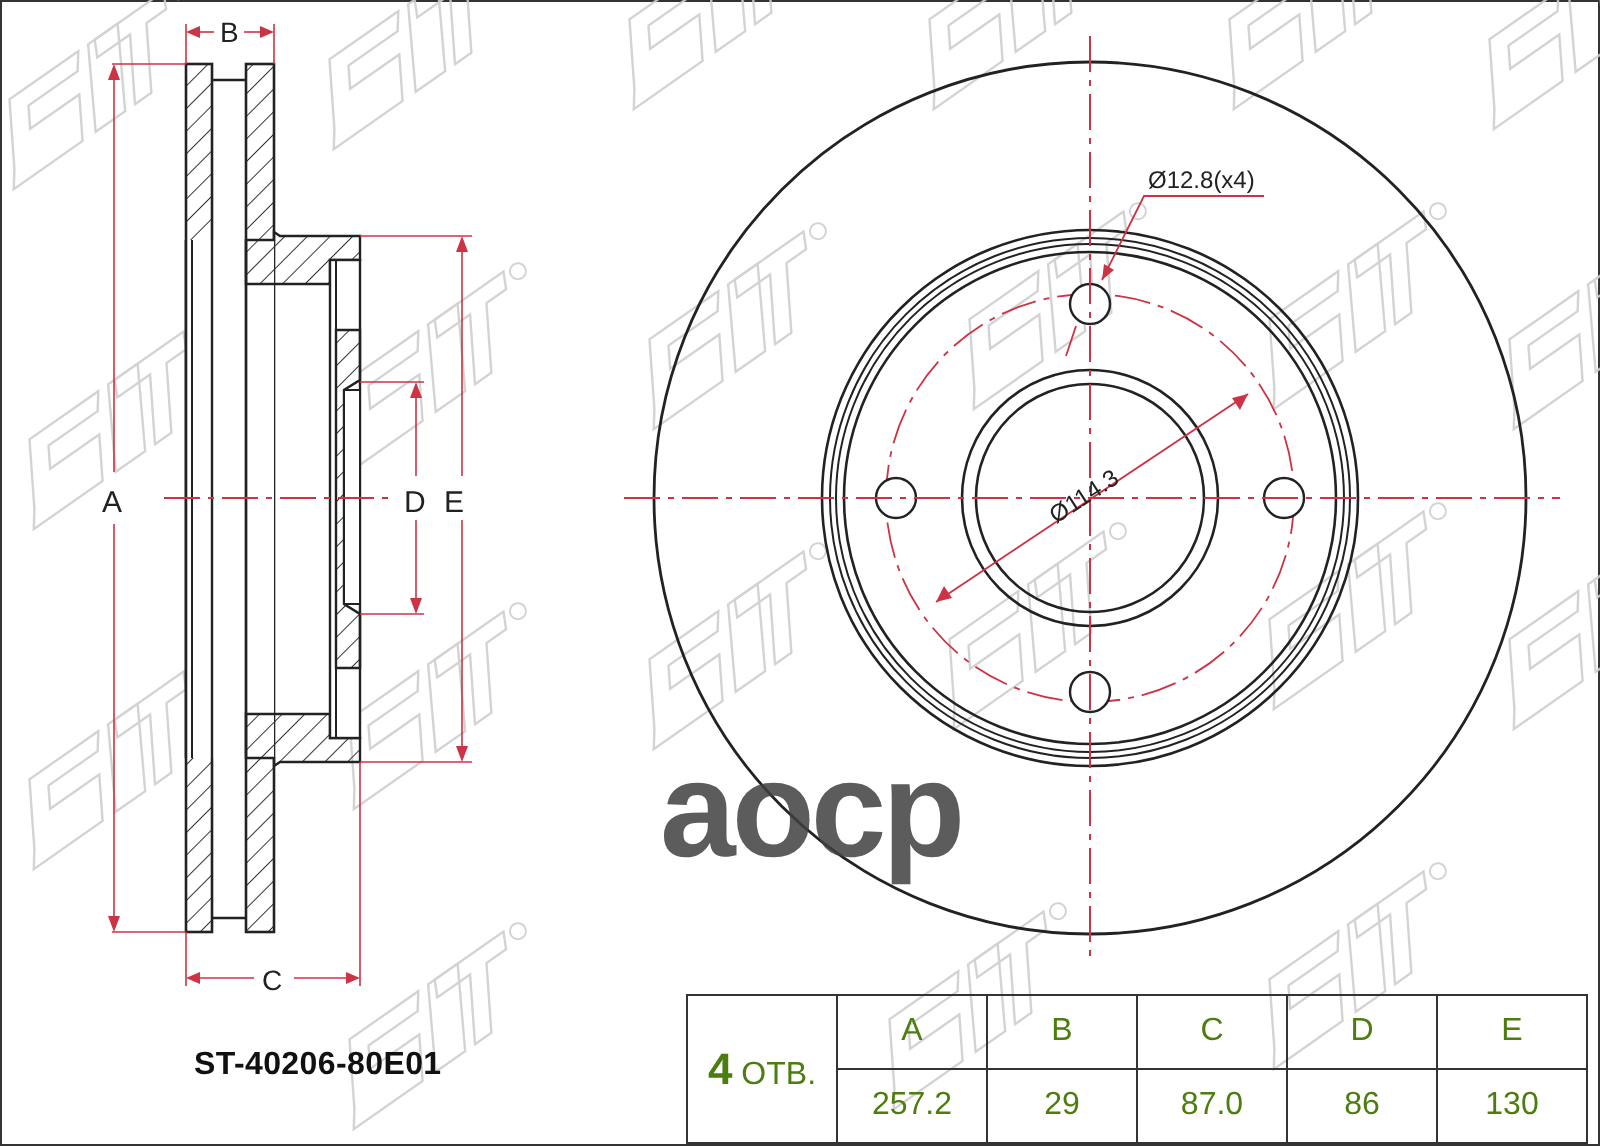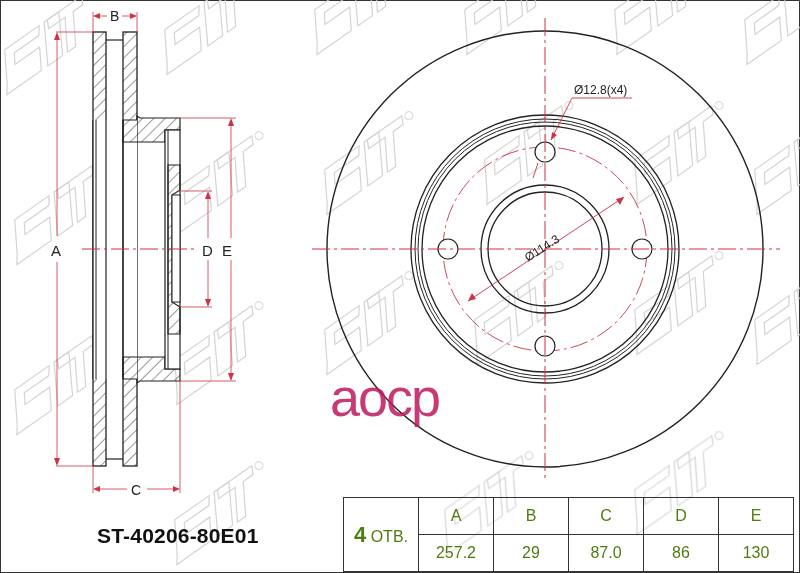--- a/index.html
+++ b/index.html
@@ -2,30 +2,30 @@
 <html><head>
 <meta charset="utf-8">
 <style>
   html, body { margin: 0; padding: 0; background: #ffffff; }
   body { width: 800px; height: 573px; position: relative; overflow: hidden;
          font-family: "Liberation Sans", sans-serif; }
   .frame { position: absolute; left: 0; top: 0; width: 798px; height: 571px;
            border: 1px solid #333; }
   svg.drawing { position: absolute; left: 0; top: 0; }
   .part-number { position: absolute; left: 97px; top: 524px; font-weight: bold;
-                 font-size: 21px; color: #111; letter-spacing: 0.2px; }
+                 font-size: 16px; color: #111; letter-spacing: 0.2px; }
   .spec-table { position: absolute; left: 343px; top: 497px; border-collapse: collapse;
                 font-size: 16px; color: #4d7c0f; background: transparent; }
   .spec-table td { border: 1.5px solid #333; text-align: center; height: 36px; padding: 0; }
   .spec-table td.holes { width: 74px; }
   .spec-table td.hdr, .spec-table td.val { width: 74px; }
   .holes-num { font-weight: bold; font-size: 22px; }
   .holes-unit { font-size: 16px; }
-  .watermark-logo { position: absolute; left: 330px; top: 366px; font-size: 54px;
-                    font-weight: normal; color: #be185d; opacity: 0.85; letter-spacing: -2px; }
+  .watermark-logo { position: absolute; left: 330px; top: 366px; font-size: 68px;
+                    font-weight: bold; color: #404040; opacity: 0.85; letter-spacing: -2px; }
 </style>
 </head>
 <body>
 
 <div class="frame"></div>
 
 <svg class="drawing" width="800" height="573" viewBox="0 0 800 573">
   <defs>
     <pattern id="hatch" patternUnits="userSpaceOnUse" width="8" height="8" patternTransform="rotate(45)">
       <line x1="0" y1="0" x2="0" y2="8" stroke="#333" stroke-width="1"></line>

